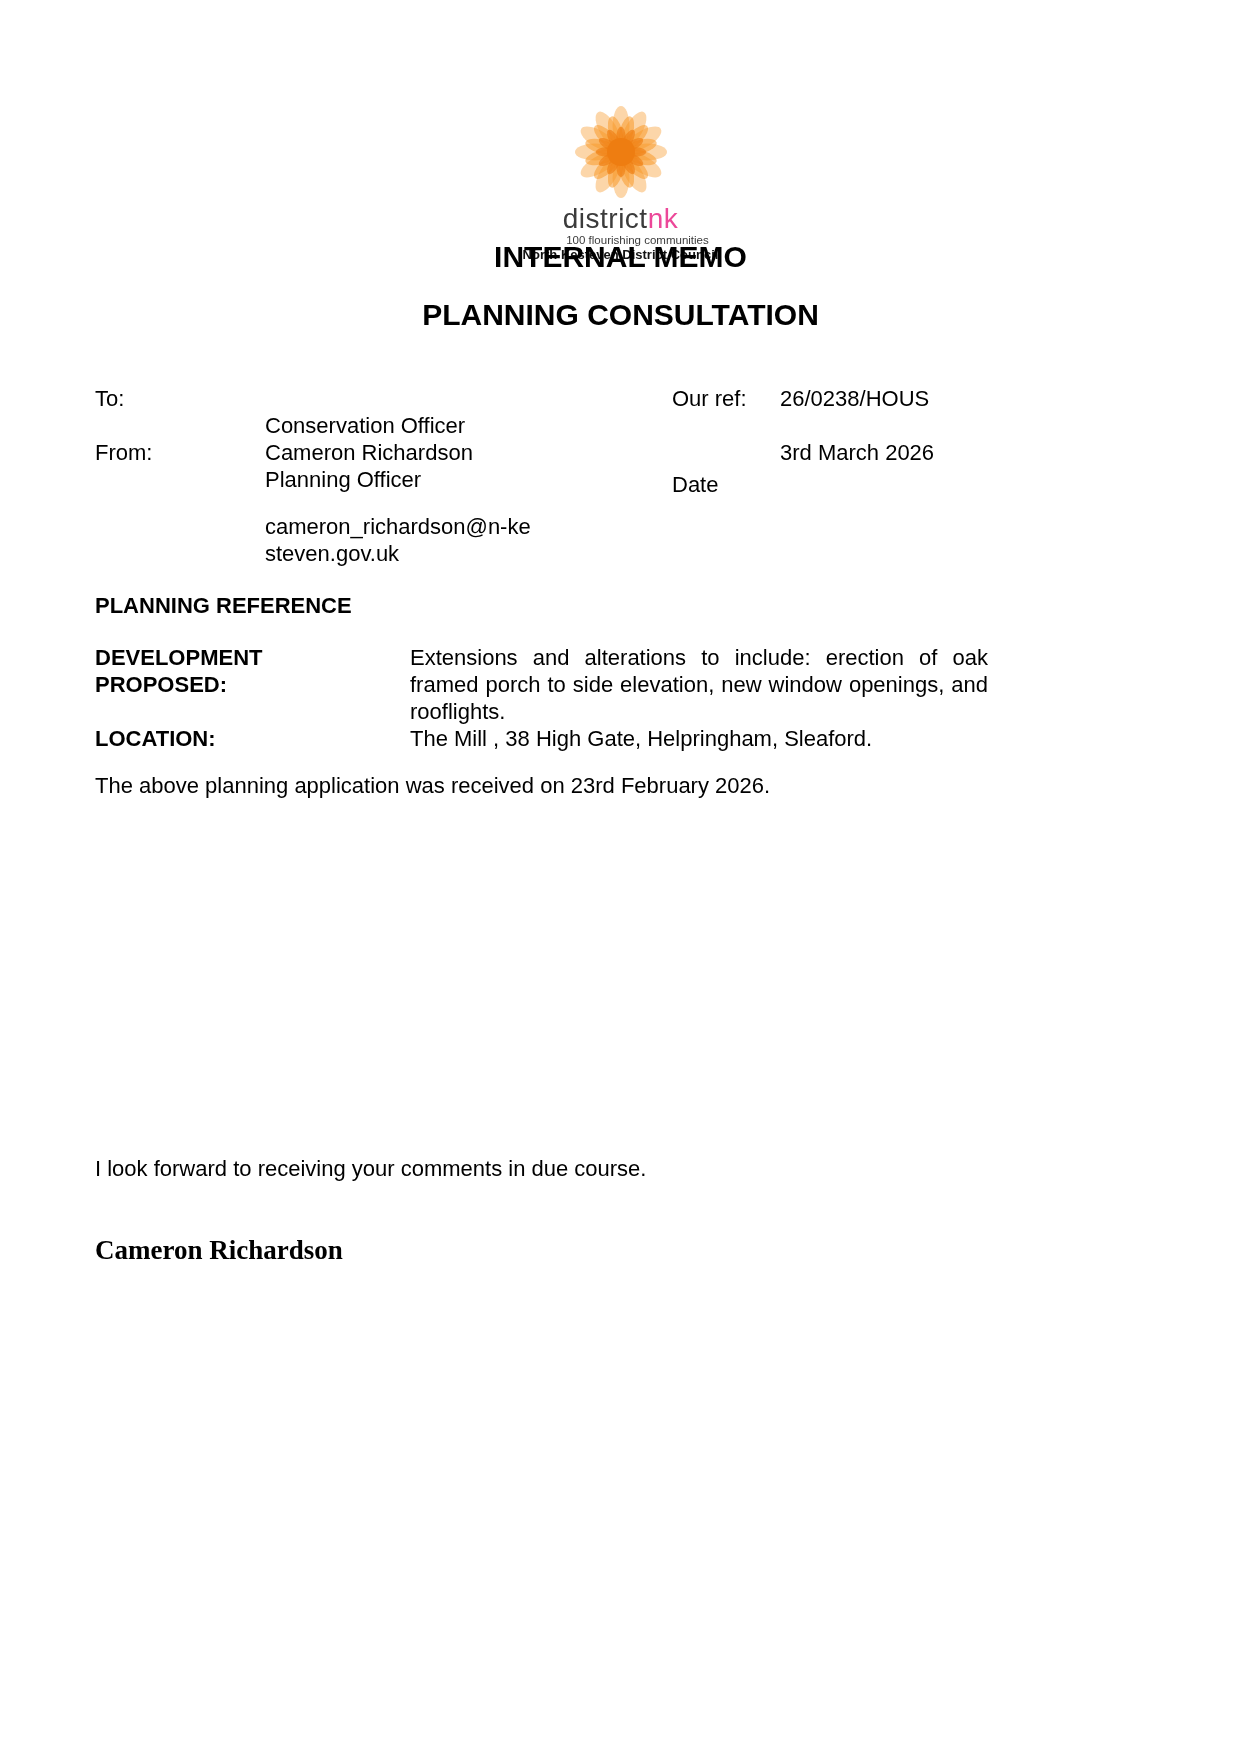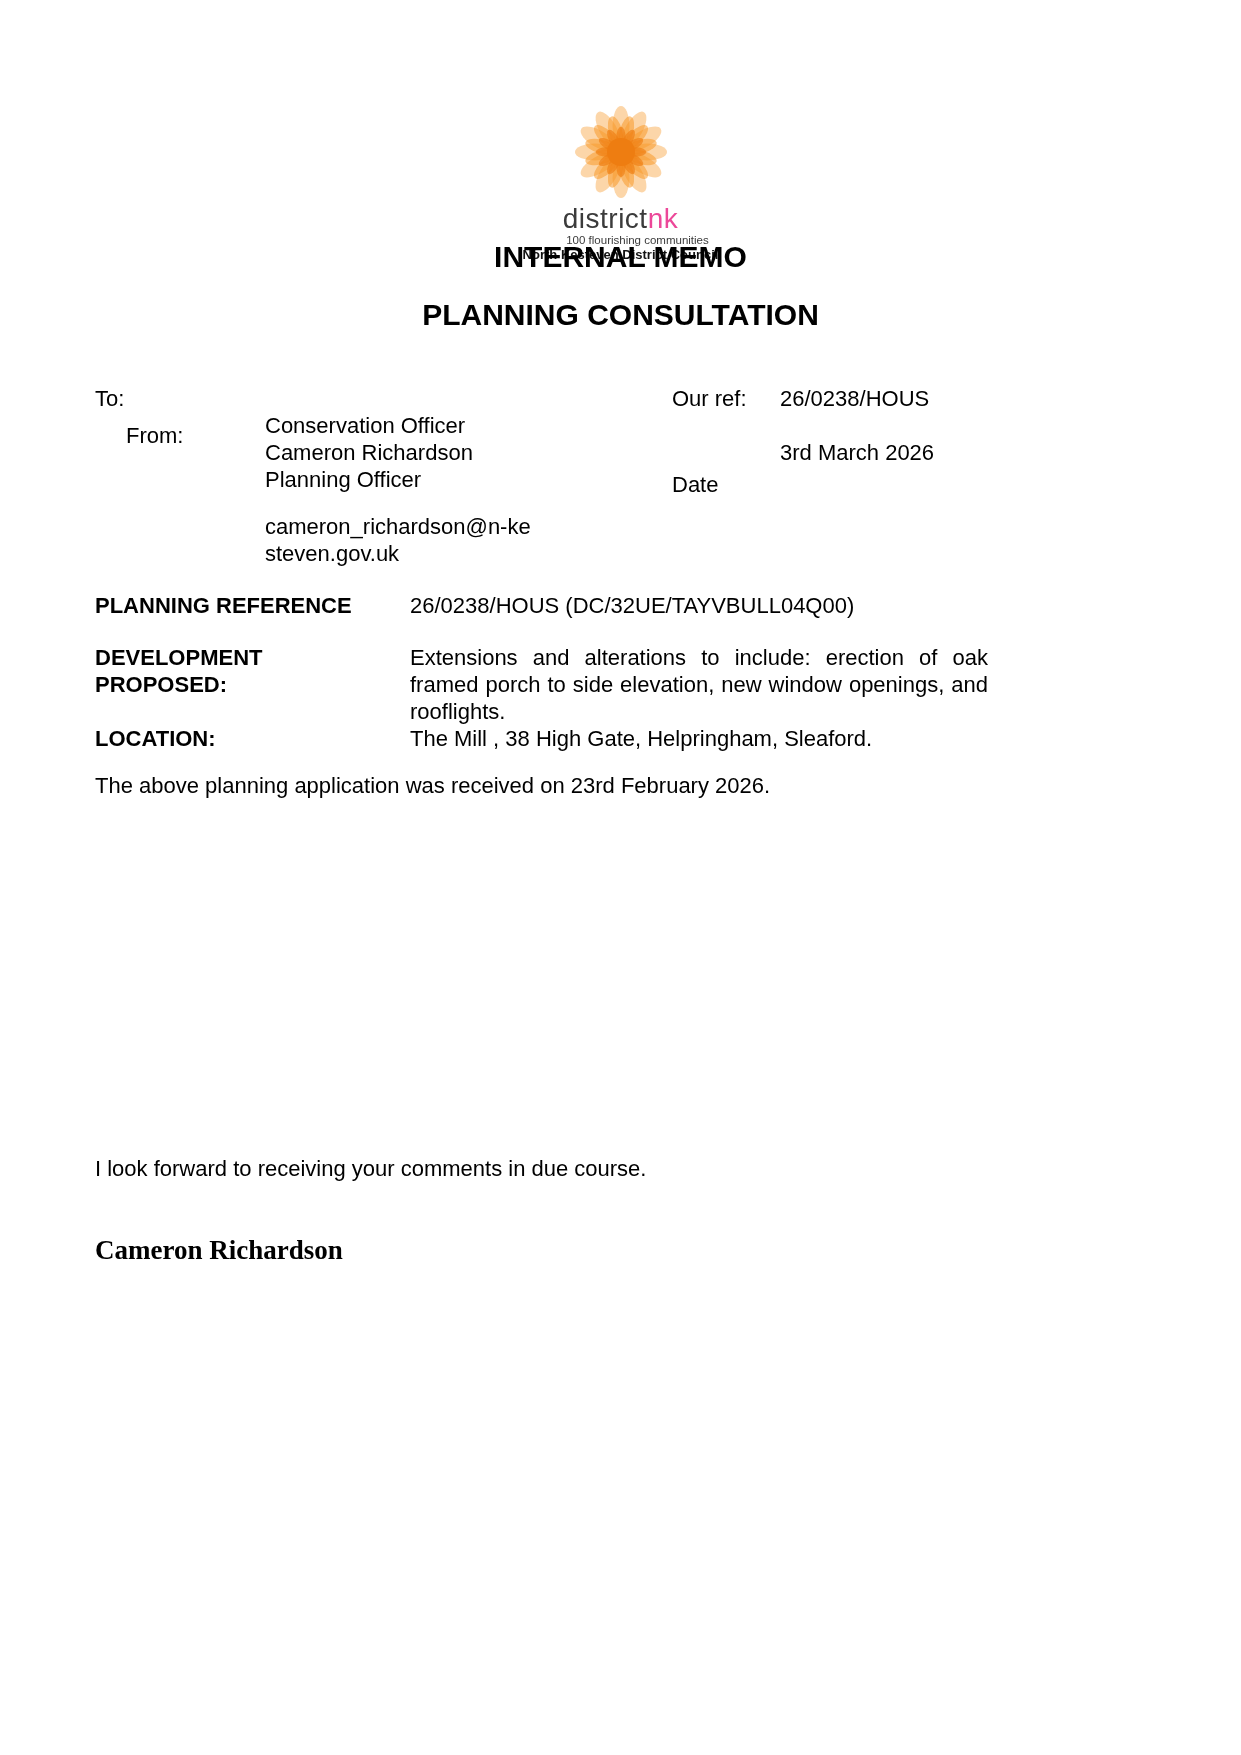--- a/index.html
+++ b/index.html
@@ -60,31 +60,30 @@
 
   <div class="abs center title" style="top:240px;">INTERNAL MEMO</div>
   <div class="abs center title" style="top:298px;">PLANNING CONSULTATION</div>
 
   <div class="abs" style="left:95px;top:385px;">To:</div>
   <div class="abs" style="left:672px;top:385px;">Our ref:</div>
   <div class="abs" style="left:780px;top:385px;">26/0238/HOUS</div>
 
   <div class="abs" style="left:265px;top:412px;text-align:center;">Conservation Officer</div>
 
-  <div class="abs" style="left:95px;top:422px;margin-left:31px;">From:</div>
+  <div class="abs" style="left:95px;top:439px;">From:</div>
   <div class="abs" style="left:265px;top:439px;">Cameron Richardson</div>
   <div class="abs" style="left:672px;top:439px;margin-top:32px;">Date</div>
   <div class="abs" style="left:780px;top:439px;">3rd March 2026</div>
 
   <div class="abs" style="left:265px;top:466px;">Planning Officer</div>
 
   <div class="abs" style="left:265px;top:513px;width:270px;word-break:break-all;">cameron_richardson@n-kesteven.gov.uk</div>
 
   <div class="abs bold" style="left:95px;top:592px;">PLANNING REFERENCE</div>
-  <div class="abs" style="left:410px;top:592px;">26/0238/HOUS (DC/32UE/TAYVBULL04Q00)</div>
 
   <div class="abs justify" style="left:410px;top:644px;width:578px;">Extensions and alterations to include: erection of oak framed porch to side elevation, new window openings, and rooflights.</div>
   <div class="abs bold" style="left:95px;top:644px;width:200px;">DEVELOPMENT PROPOSED:</div>
 
   <div class="abs bold" style="left:95px;top:725px;">LOCATION:</div>
   <div class="abs" style="left:410px;top:725px;">The Mill , 38 High Gate, Helpringham, Sleaford.</div>
 
   <div class="abs" style="left:95px;top:772px;width:900px;">The above planning application was received on 23rd February 2026.</div>
 
 

